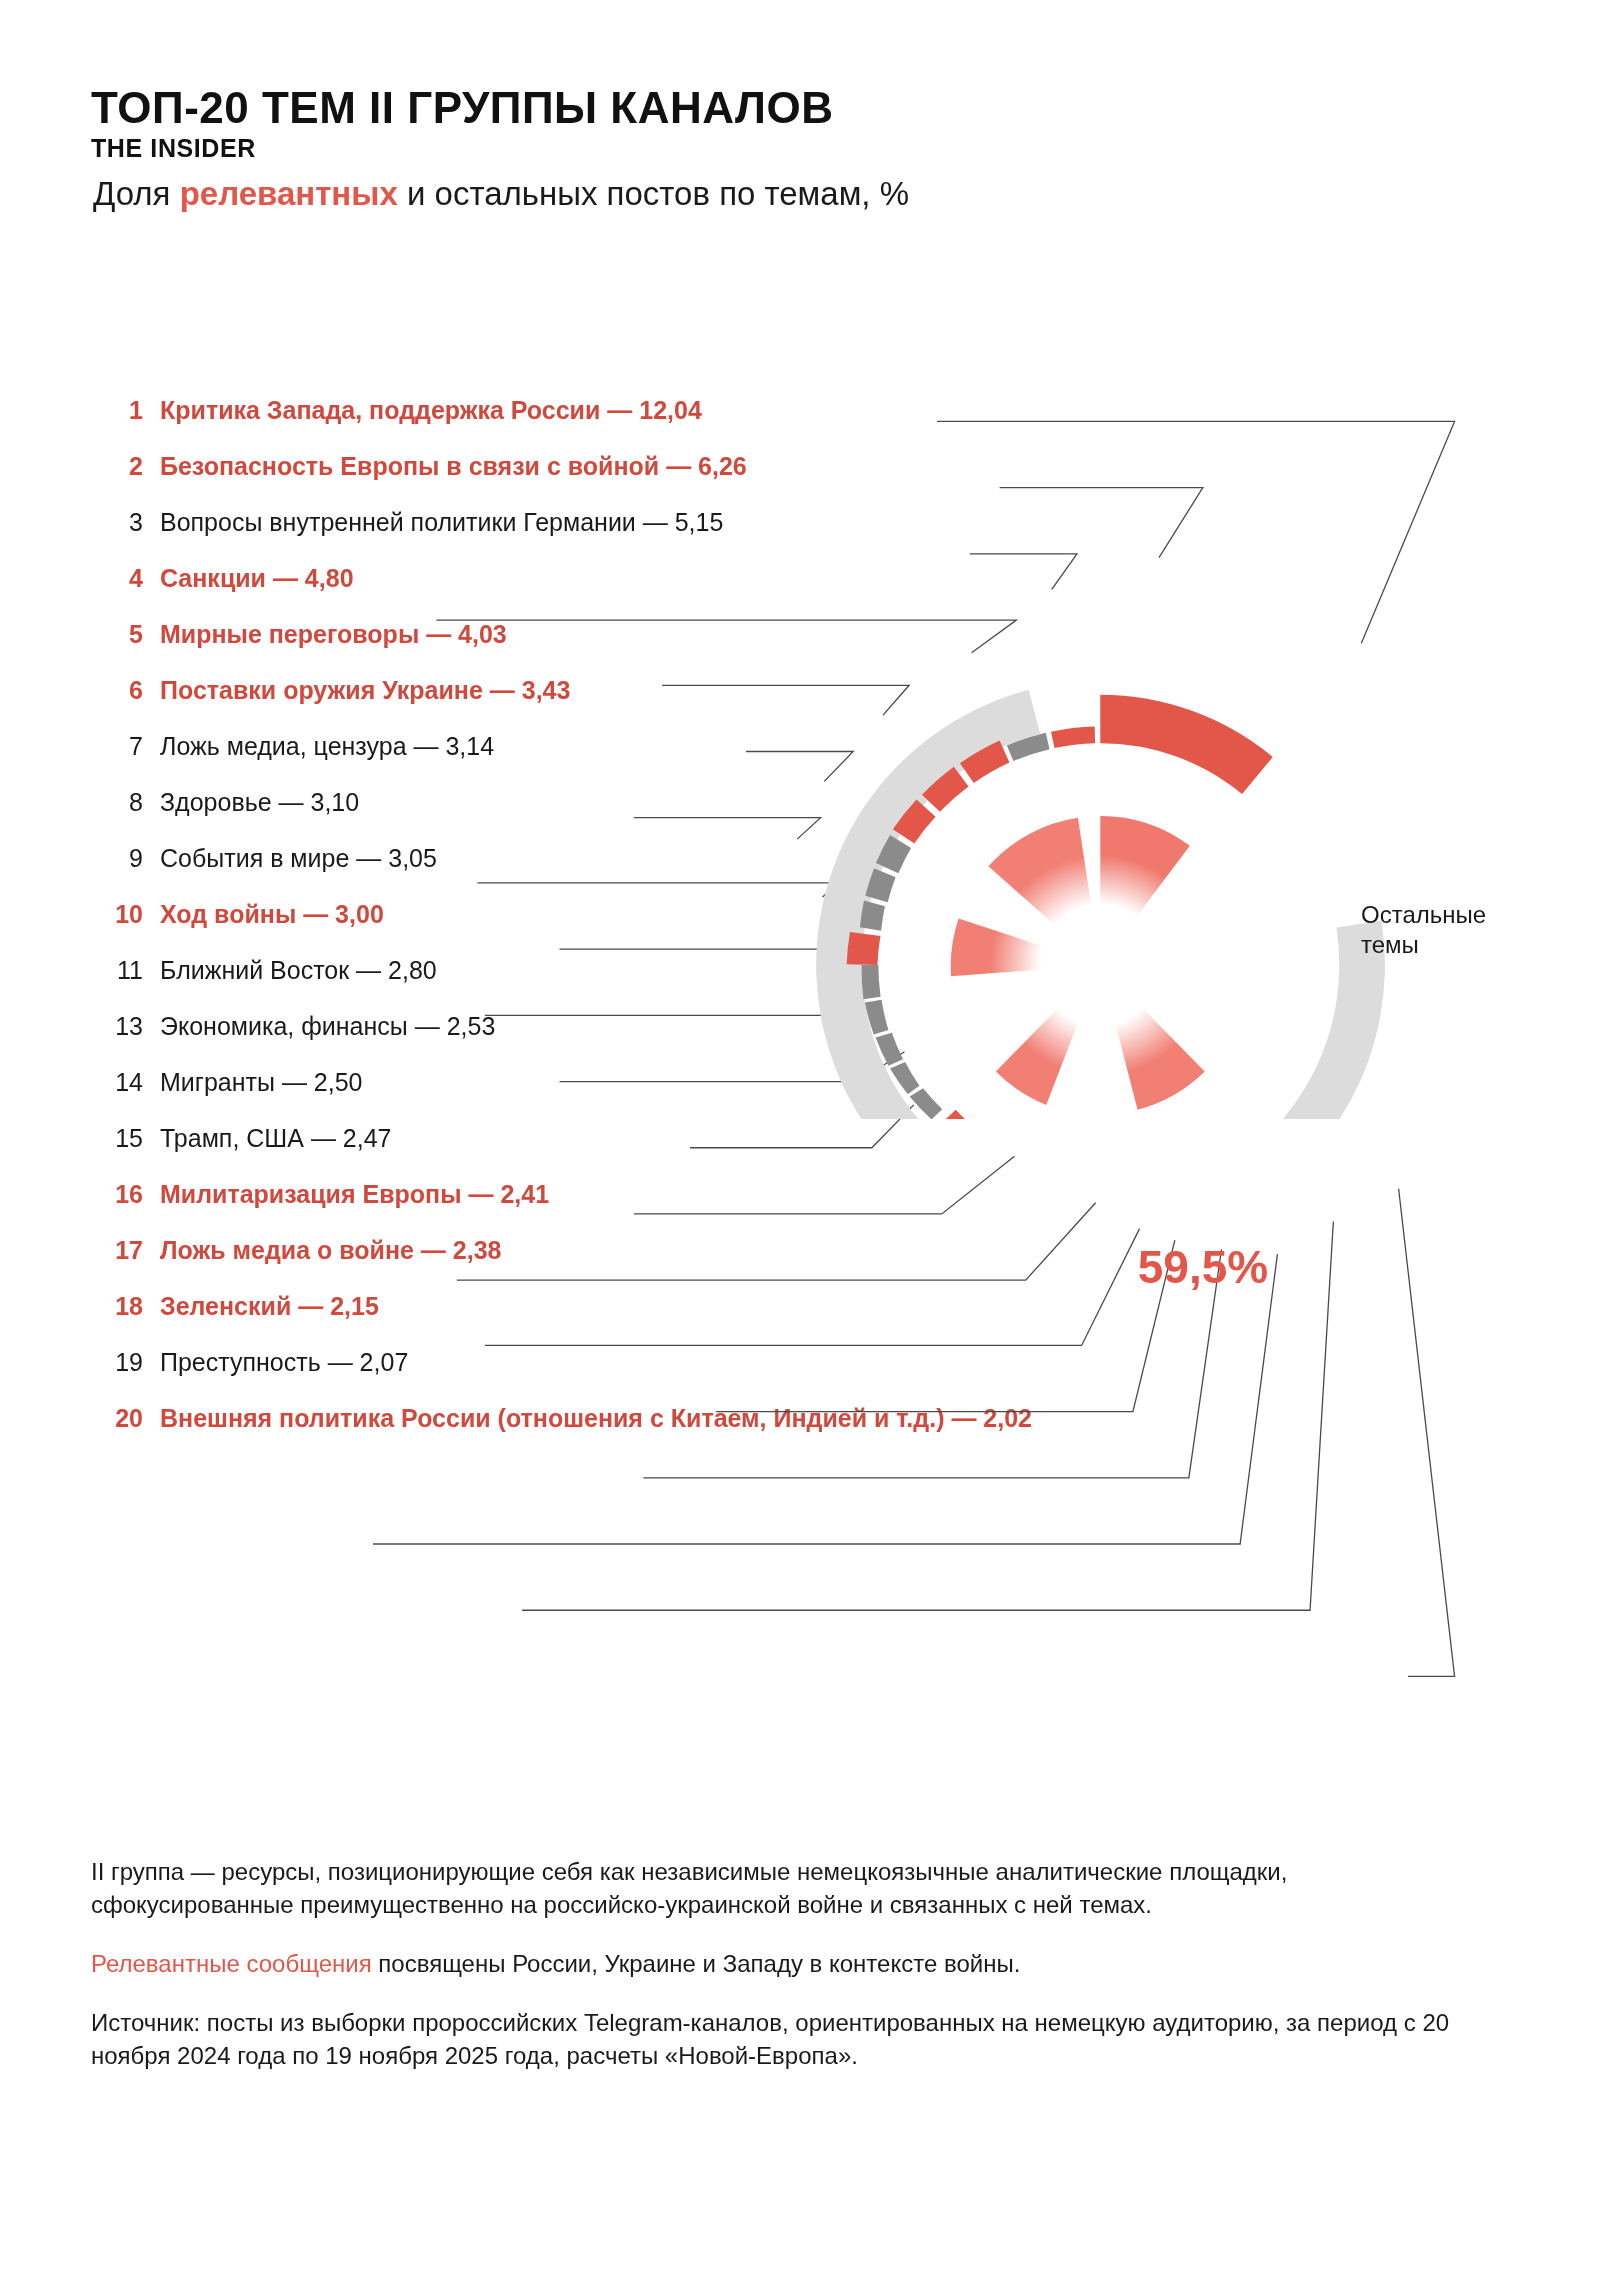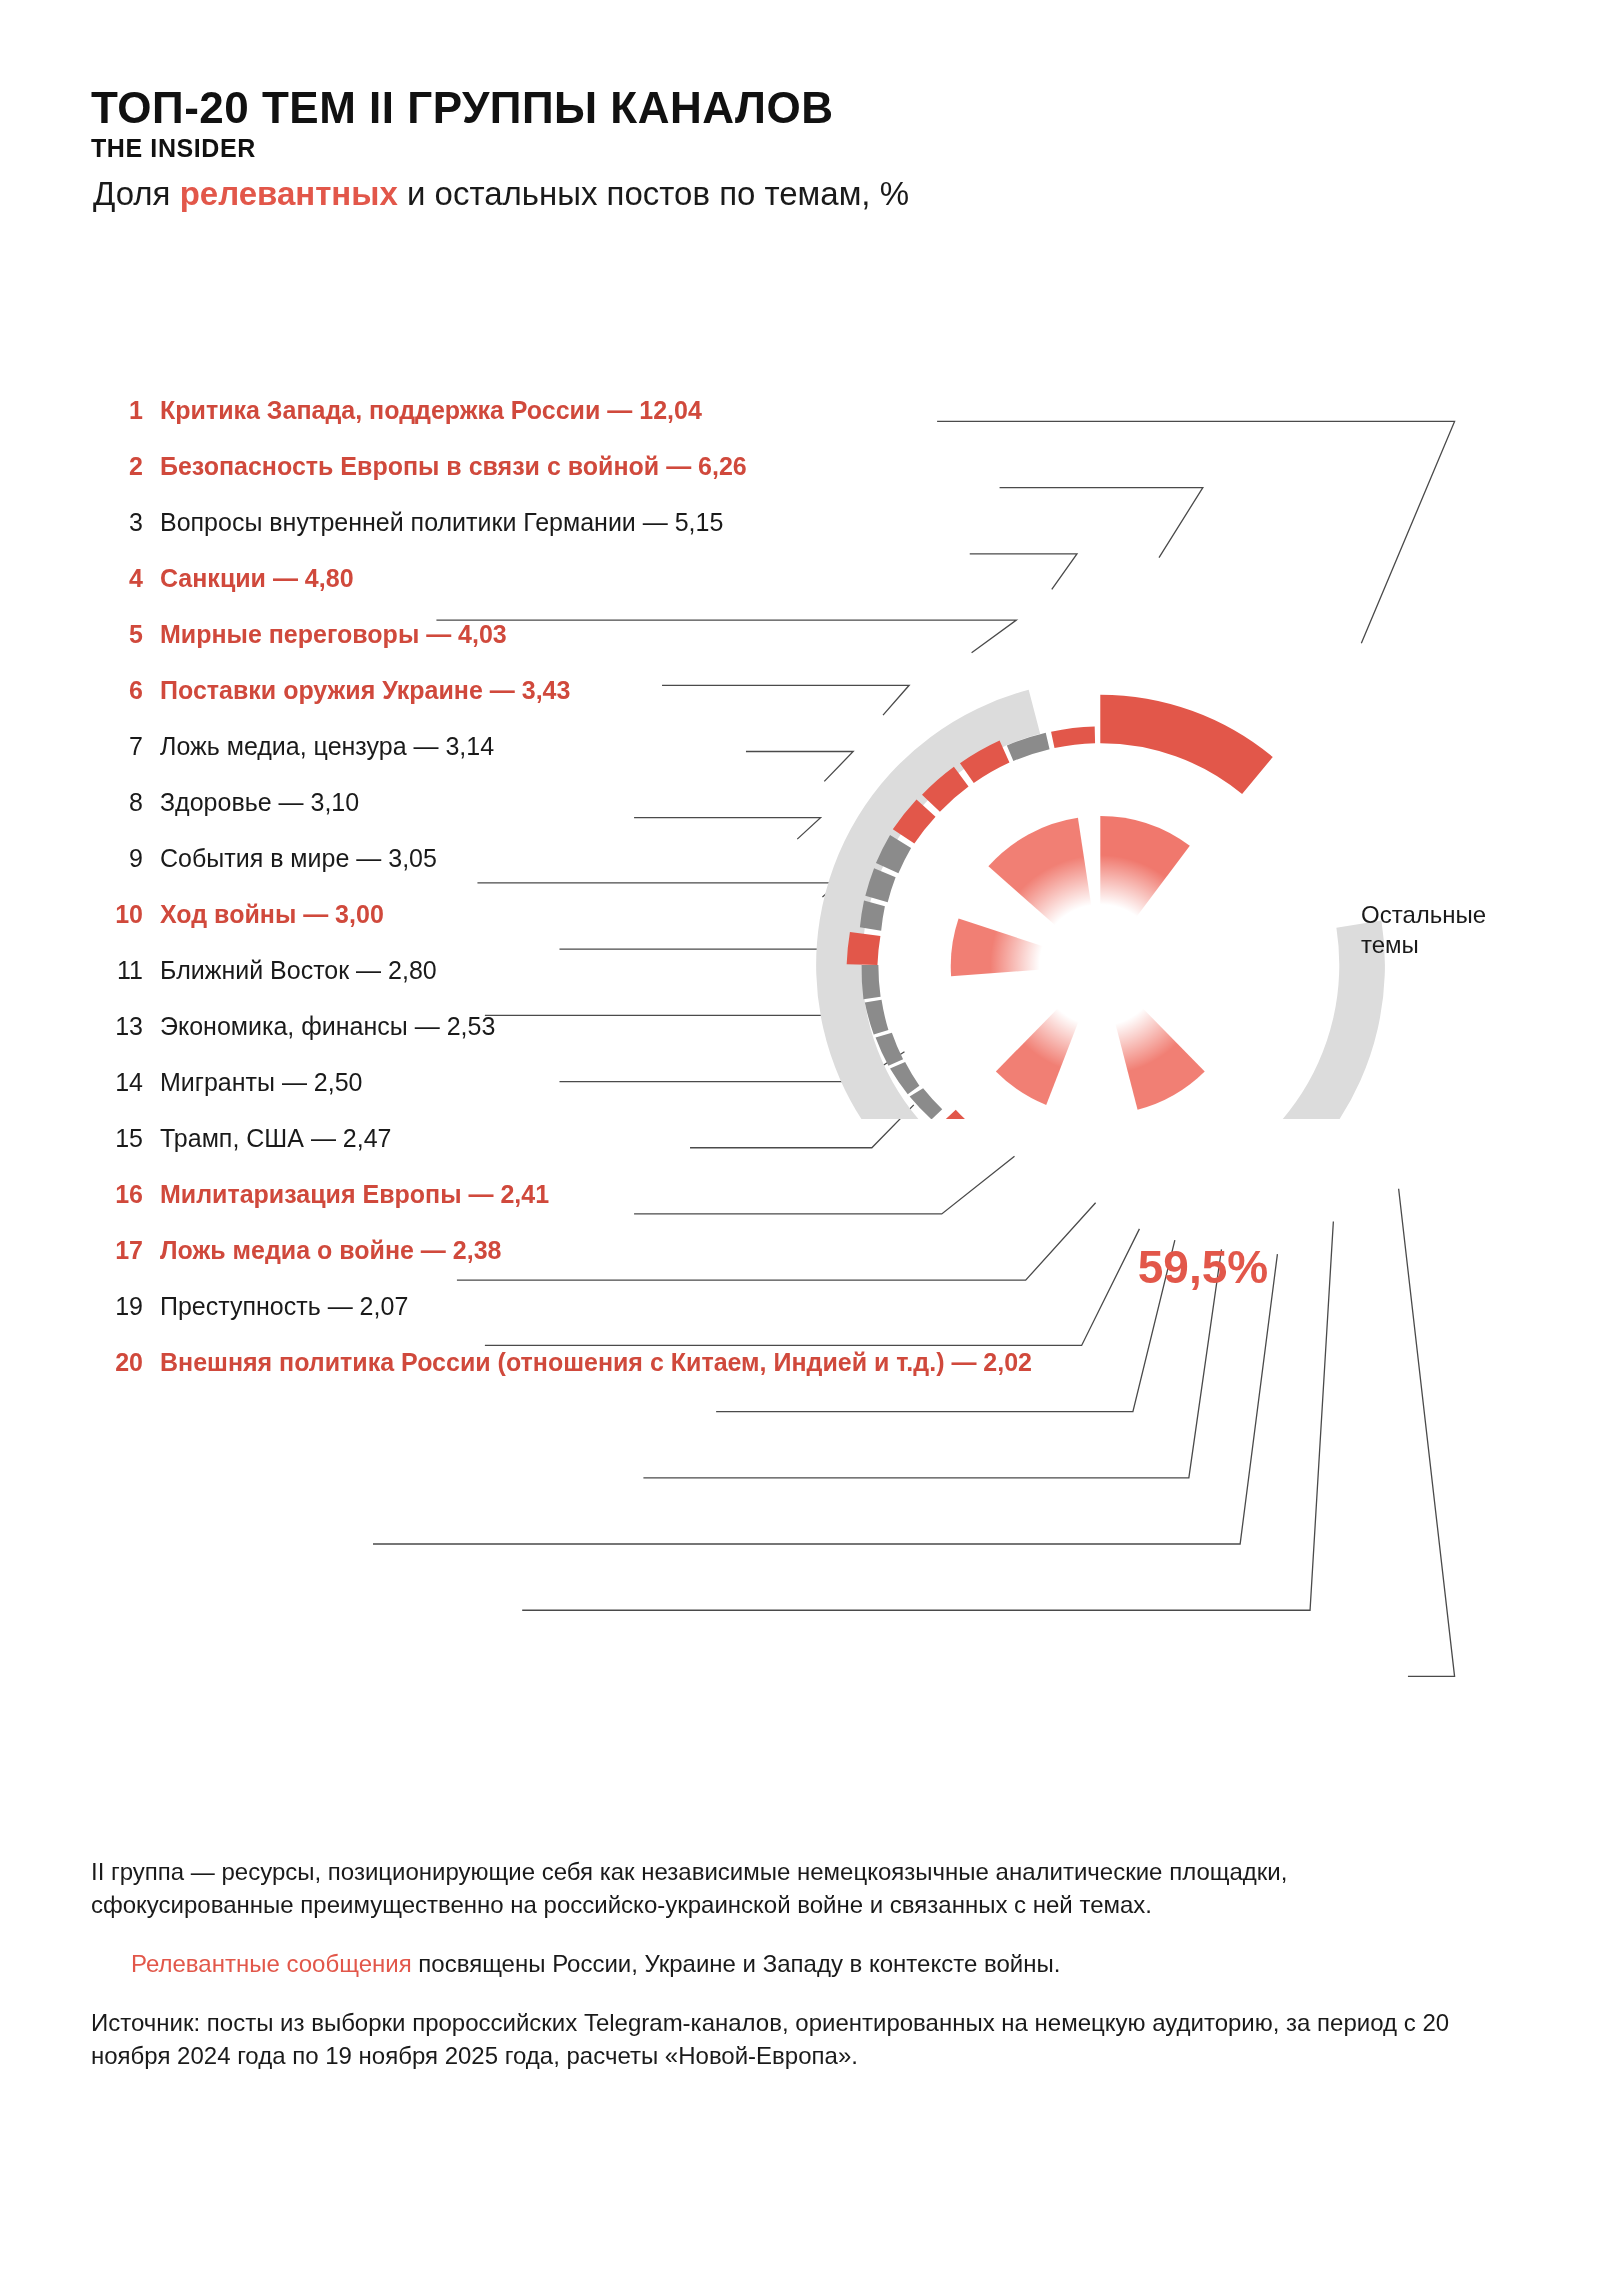--- a/index.html
+++ b/index.html
@@ -142,21 +142,21 @@
     top: 1855px;
     width: 1398px;
   }
   .note {
     font-size: 24px;
     line-height: 1.38;
     color: #1a1a1a;
     margin-bottom: 26px;
   }
   .note:last-child { margin-bottom: 0; }
-  .note .hl { color: #e2574a; margin-left: 40px; }
+  .note .hl { color: #e2574a; }
 </style>
 </head>
 <body>
 
 <div class="page">
 
   <div class="header">
     <h1 class="title">ТОП-20 ТЕМ II ГРУППЫ КАНАЛОВ</h1>
     <div class="brand">THE INSIDER</div>
   </div>
@@ -222,20 +222,24 @@
         <span class="topic-num">15</span>
         <span class="topic-label">Трамп, США — 2,47</span>
       </div>
     <div class="topic-row rel">
         <span class="topic-num">16</span>
         <span class="topic-label">Милитаризация Европы — 2,41</span>
       </div>
     <div class="topic-row rel">
         <span class="topic-num">17</span>
         <span class="topic-label">Ложь медиа о войне — 2,38</span>
+      </div>
+    <div class="topic-row rel">
+        <span class="topic-num">18</span>
+        <span class="topic-label">Зеленский — 2,15</span>
       </div>
     <div class="topic-row">
         <span class="topic-num">19</span>
         <span class="topic-label">Преступность — 2,07</span>
       </div>
     <div class="topic-row rel">
         <span class="topic-num">20</span>
         <span class="topic-label">Внешняя политика России (отношения с Китаем, Индией и т.д.) — 2,02</span>
       </div>
   </div>

